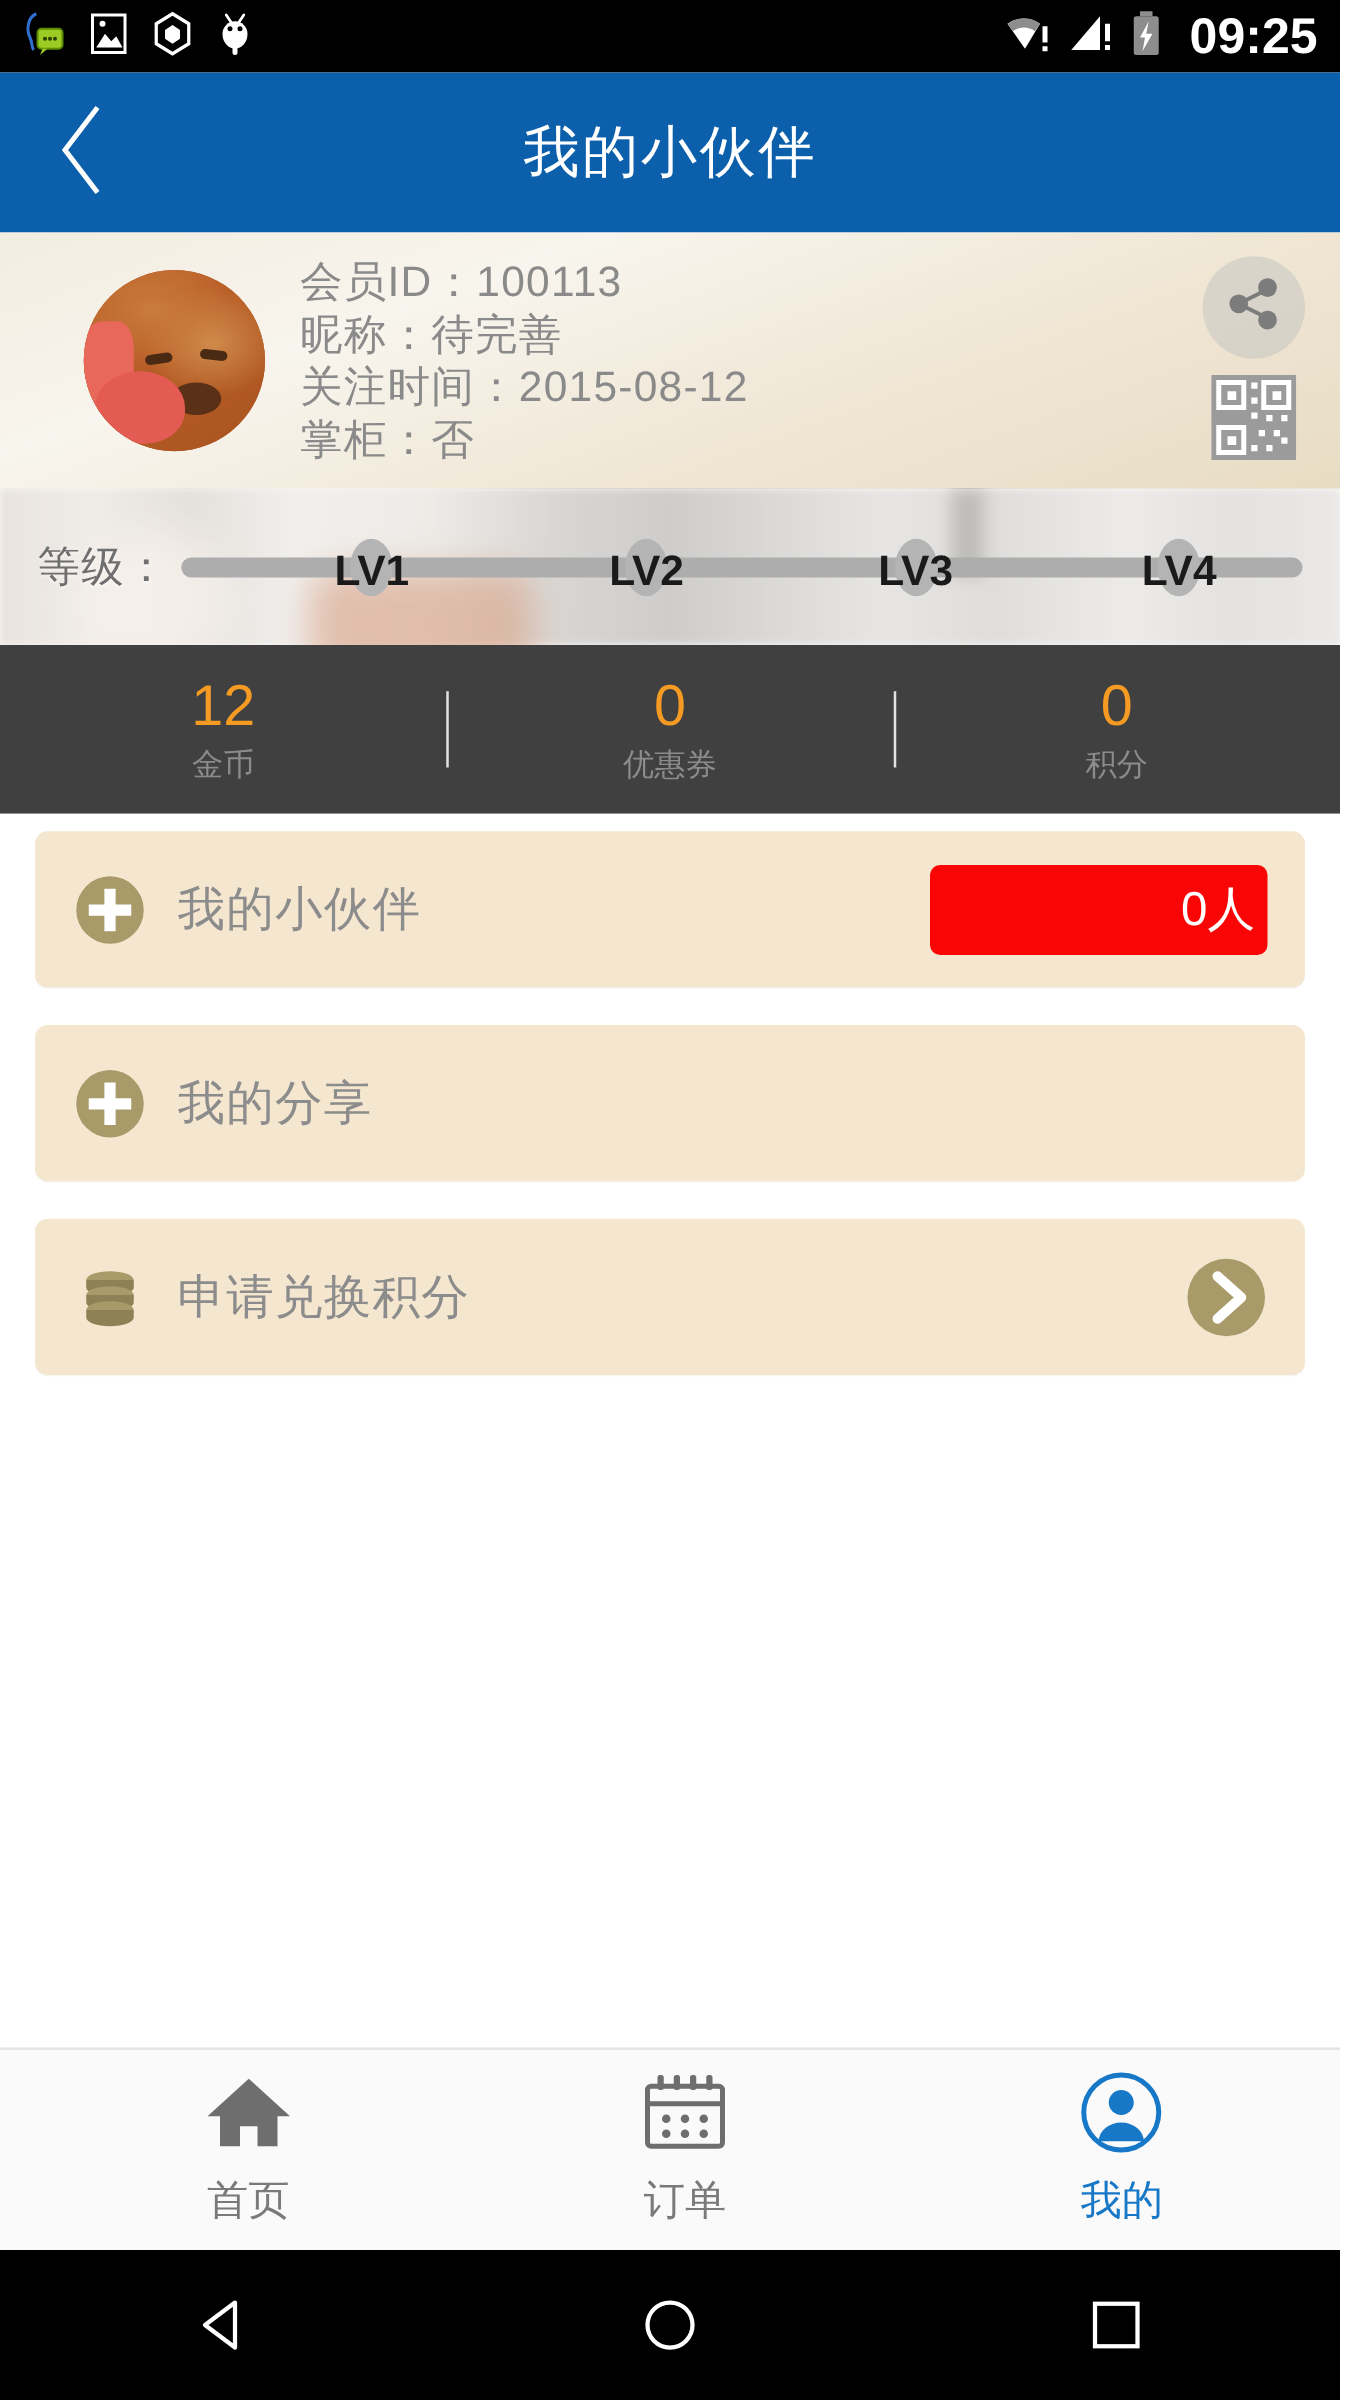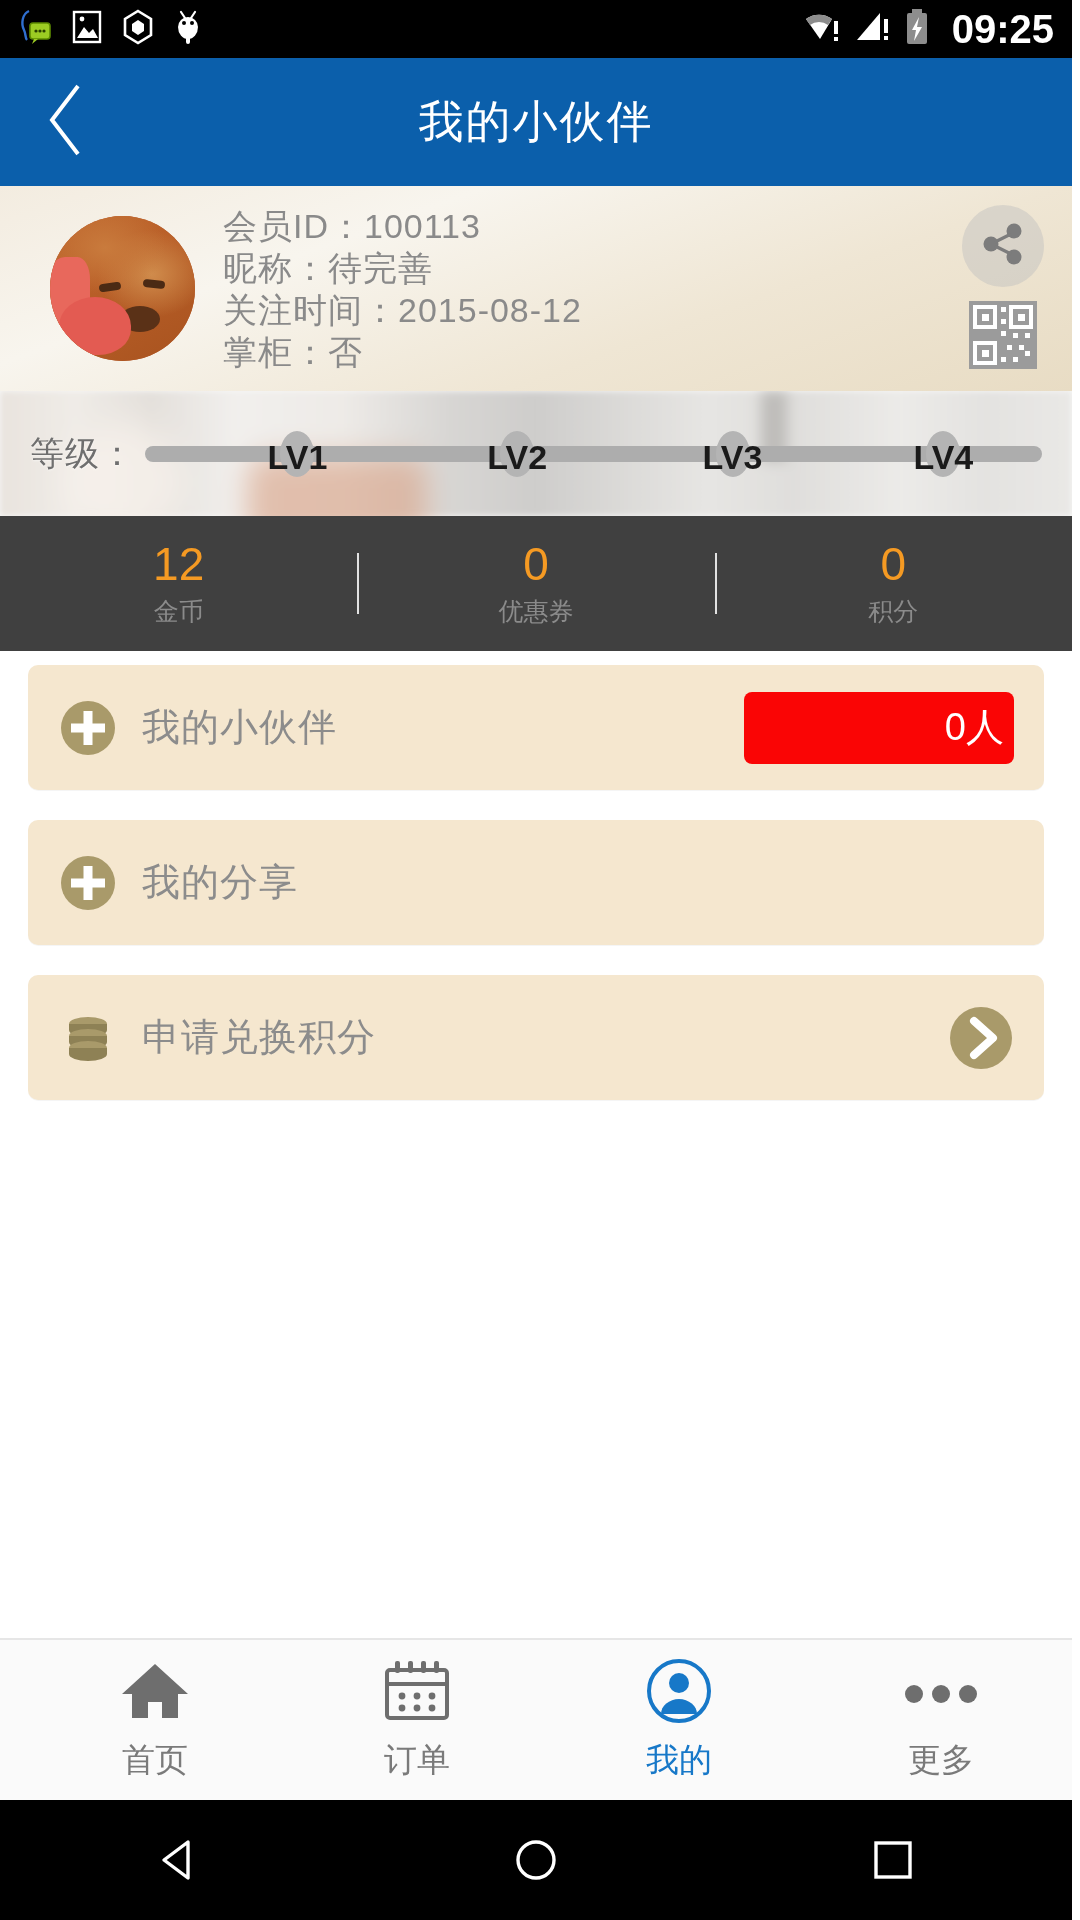--- a/index.html
+++ b/index.html
@@ -31,21 +31,21 @@
   }
   .appbar-title {
     width:100%; text-align:center; color:#fff;
     font-size:45px; letter-spacing:2px;
   }
 
   
   .profile {
     flex:0 0 205px; position:relative; overflow:hidden;
     background:linear-gradient(160deg,#f3ece0 0%,#f8f5ee 30%,#efe6d4 65%,#e8dcc4 100%);
-    display:flex; align-items:center; padding:0 30px;
+    display:flex; align-items:center; padding:0 47px;
   }
   .avatar {
     width:145px; height:145px; border-radius:50%;
     margin-left:20px; margin-right:28px; flex:0 0 145px;
     overflow:hidden; position:relative;
     background:#b8582b;
   }
   .avatar .dog-body {
     position:absolute; inset:0;
     background:
@@ -450,30 +450,20 @@
       <span>
         <svg width="70" height="66" viewBox="0 0 70 66">
           <circle cx="35" cy="33" r="30" fill="none" stroke="#1778c8" stroke-width="4"></circle>
           <circle cx="35" cy="25" r="10" fill="#1778c8"></circle>
           <path d="M17 56 a18 15 0 0 1 36 0 Z" fill="#1778c8"></path>
         </svg>
       </span>
       <span class="tab-label">我的</span>
     </div>
 
-    <div class="tab">
-      <span>
-        <svg width="90" height="66" viewBox="0 0 90 66">
-          <circle cx="18" cy="36" r="9" fill="#6e6e6e"></circle>
-          <circle cx="45" cy="36" r="9" fill="#6e6e6e"></circle>
-          <circle cx="72" cy="36" r="9" fill="#6e6e6e"></circle>
-        </svg>
-      </span>
-      <span class="tab-label">更多</span>
-    </div>
 
   </div>
 
   <div class="navbar">
     <div class="nav-btn">
       <svg width="48" height="48" viewBox="0 0 48 48">
         <path d="M33 6 L9 24 L33 42 Z" fill="none" stroke="#fff" stroke-width="3.4" stroke-linejoin="round"></path>
       </svg>
     </div>
     <div class="nav-btn">

